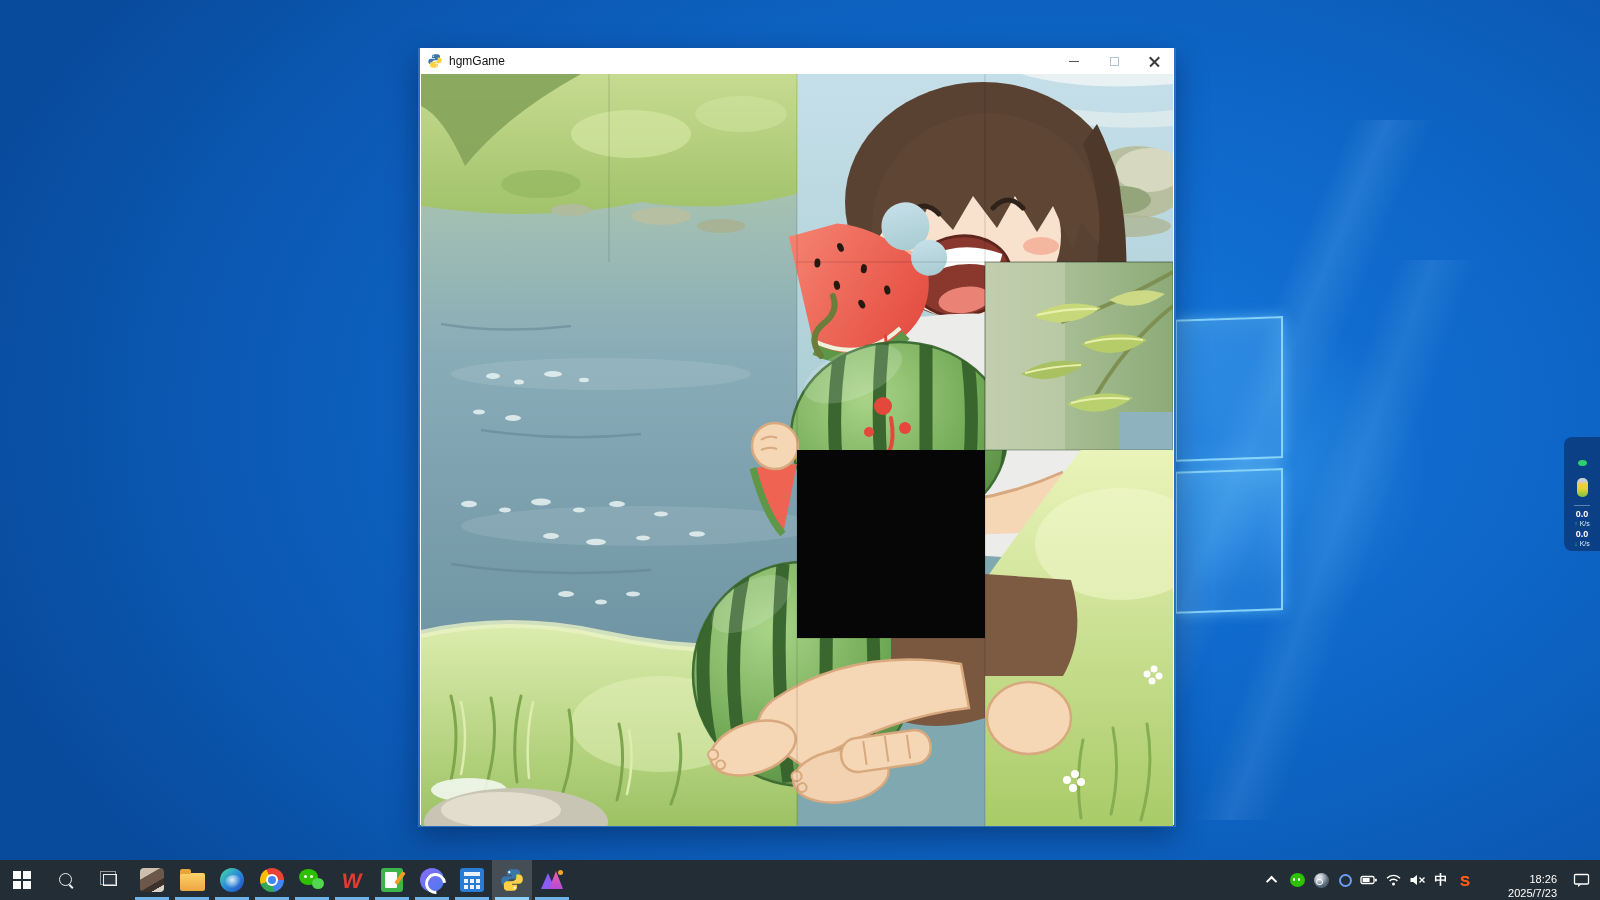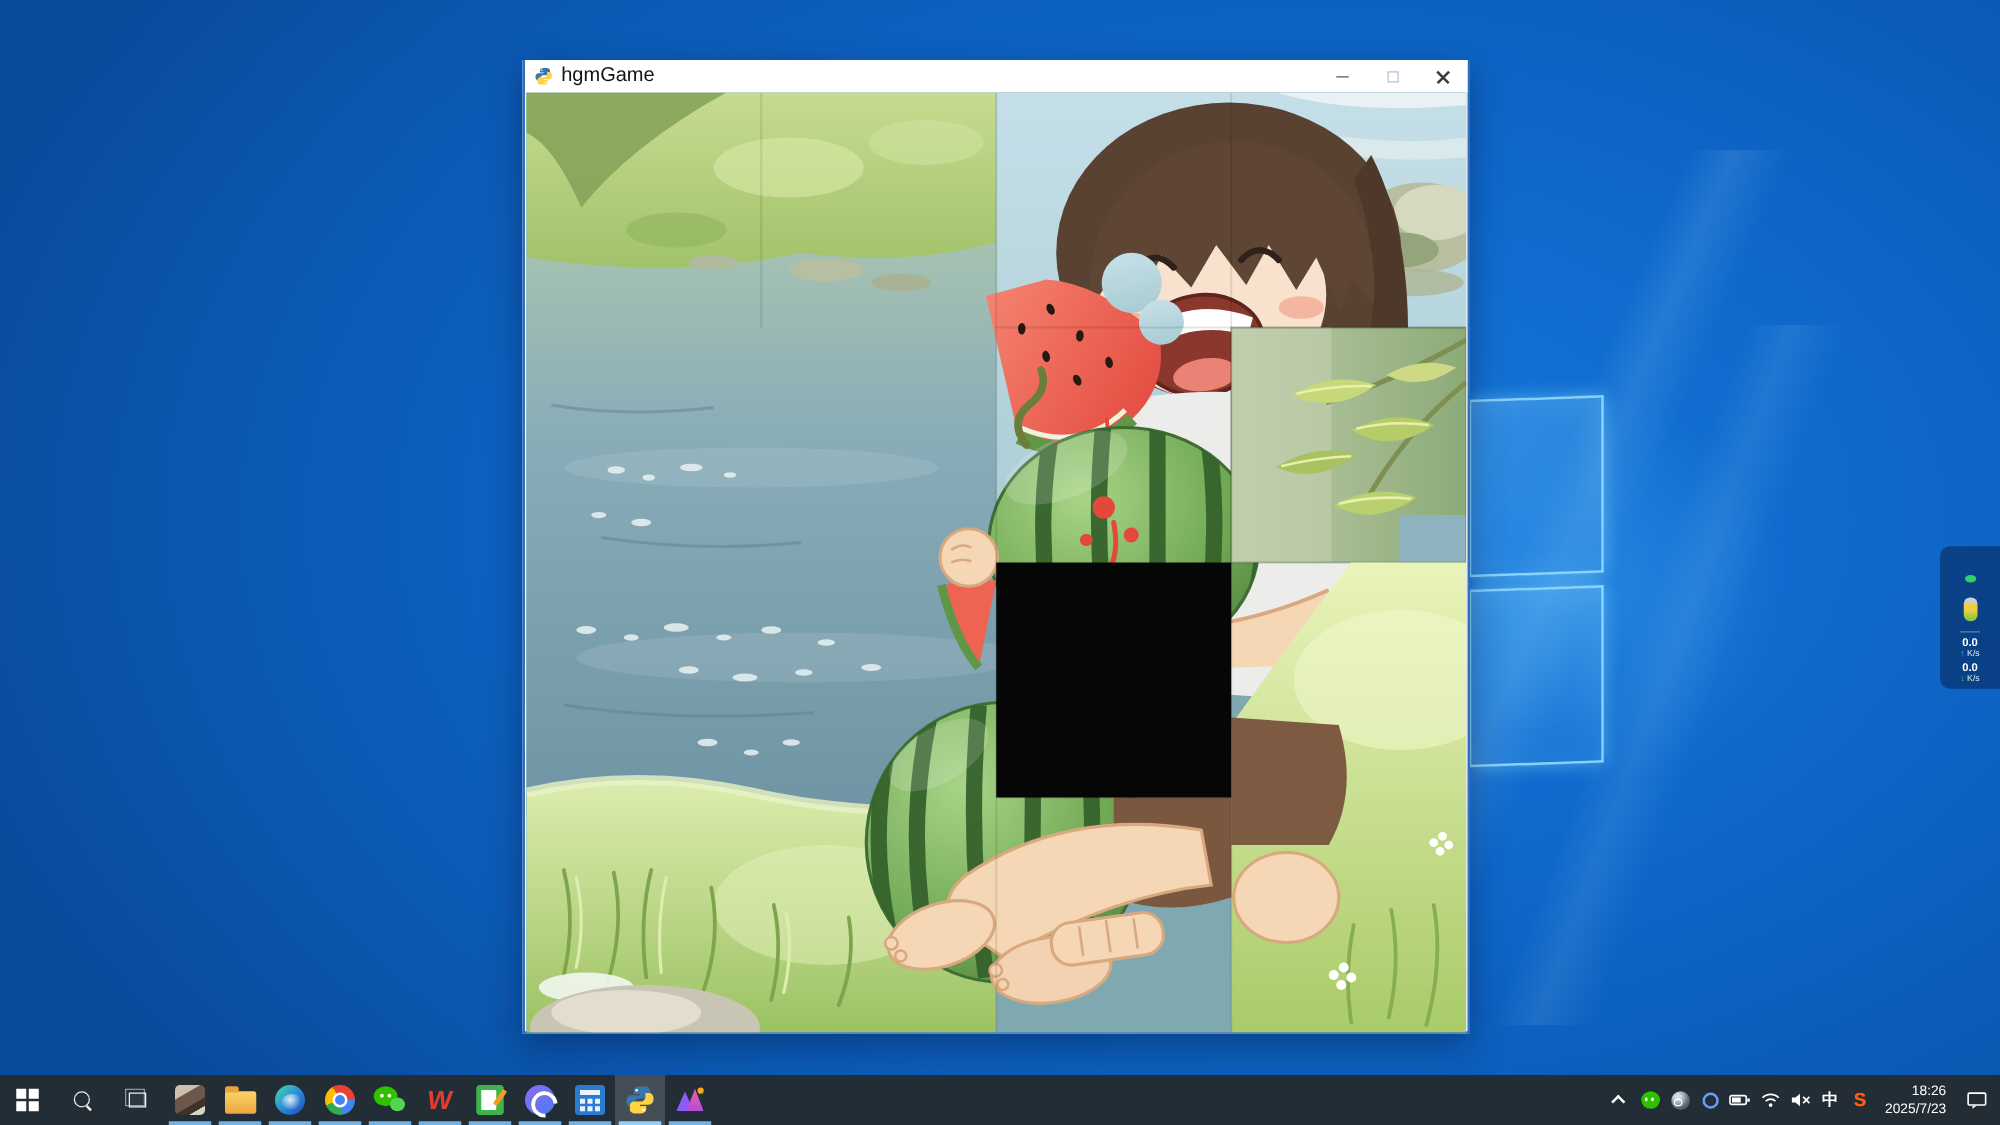--- a/index.html
+++ b/index.html
@@ -20,39 +20,39 @@
   .win-logo .pane { position:absolute;
     background: linear-gradient(160deg, rgba(120,205,255,.30), rgba(55,140,235,.10));
     border:2px solid rgba(150,225,255,.85);
     box-shadow: 0 0 14px rgba(130,210,255,.55), inset 0 0 30px rgba(150,220,255,.16); }
   .pane.p1 { left:0;   top:0;     width:108px; height:142px; }
   .pane.p2 { left:118px; top:2px; width:108px; height:142px; }
   .pane.p3 { left:0;   top:152px; width:108px; height:142px; }
   .pane.p4 { left:118px; top:154px; width:108px; height:142px; }
 
   
-  .netw { position:absolute; right:0; top:437px; width:48px; height:114px;
+  .netw { position:absolute; right:0; top:437px; width:36px; height:114px;
     background:rgba(10,35,82,.55); border-radius:8px 0 0 8px; color:#fff;
     display:flex; flex-direction:column; align-items:center; padding-top:23px; }
   .netw .dot { width:9px; height:9px; border-radius:50%; background:#2fd06b; margin-bottom:12px; }
   .netw .pill { width:11px; height:30px; border-radius:5px;
     background: linear-gradient(#c9ced2 0 20%, #f2cf35 32%, #e6d13e 55%, #7cc143 100%); }
   .netw .div { width:16px; height:1px; background:rgba(255,255,255,.35); margin:8px 0 4px; }
   .nrow { text-align:center; line-height:1.1; margin-bottom:3px; }
   .nrow .v { display:block; font-size:9px; font-weight:bold; }
   .nrow .u { display:block; font-size:7px; color:#dfe9f5; }
   .arr-up { color:#4aa3f5; } .arr-dn { color:#3ecc66; }
 
   
   .window { position:absolute; left:418px; top:48px; width:758px; height:779px;
     background:#fff; border-left:2px solid #2f6fbe; border-right:2px solid #2f6fbe; border-bottom:2px solid #2f6fbe;
     box-shadow: 0 10px 28px rgba(0,10,40,.38); }
   .titlebar { height:26px; background:#fff; display:flex; align-items:center; padding-left:7px; }
   .titlebar .t-icon { width:16px; height:16px; margin-right:6px; flex:0 0 auto; }
-  .titlebar .t-text { font-size:16px; color:#111; }
+  .titlebar .t-text { font-size:12px; color:#111; }
   .controls { margin-left:auto; display:flex; height:100%; }
   .ctl { width:40px; height:26px; display:flex; align-items:center; justify-content:center; border:none; background:transparent; cursor:pointer; }
   .ctl .min-g { width:10px; height:0; border-top:1.5px solid #555; display:block; }
   .ctl .max-g { width:9px; height:9px; border:1.5px solid #aec2da; display:block; }
   .ctl .cls-g { position:relative; width:11px; height:11px; display:block; }
   .ctl .cls-g::before,.ctl .cls-g::after { content:""; position:absolute; left:-1px; top:5px; width:13px; height:1.5px; background:#3a3a3a; }
   .ctl .cls-g::before { transform:rotate(45deg); } .ctl .cls-g::after { transform:rotate(-45deg); }
   .game { position:relative; width:752px; height:752px; margin:0 auto; overflow:hidden; background:#7fa8b0; }
 
   
@@ -112,22 +112,22 @@
   .tray-btn { position:relative; border:none; background:transparent; cursor:pointer; height:40px; min-width:22px;
     display:flex; align-items:center; justify-content:center; color:#fff; }
   .chev { width:8px; height:8px; border-left:2px solid #fff; border-top:2px solid #fff; transform:rotate(45deg) translateY(2px); }
   .tr-wechat { position:relative; width:15px; height:14px; border-radius:50%; background:#2dc100; }
   .tr-wechat::before { content:""; position:absolute; left:3px; top:5px; width:2.5px; height:2.5px; border-radius:50%; background:#fff; box-shadow:5px 0 #fff; }
   .tr-steam { width:15px; height:15px; border-radius:50%; background: radial-gradient(circle at 35% 30%, #d7dde4 15%, #5b6b7d 60%, #33425a); position:relative; }
   .tr-steam::before { content:""; position:absolute; left:2.5px; bottom:2.5px; width:4.5px; height:4.5px; border-radius:50%; border:1.3px solid #fff; }
   .tr-ring { width:13px; height:13px; border-radius:50%; border:2.5px solid #6b9df2; }
   .zh { font-size:13px; color:#fff; font-weight:bold; }
   .sogou { font-size:15px; font-weight:800; color:#ff5a12; background:linear-gradient(#ff8a2a,#e83c0e); -webkit-background-clip:text; background-clip:text; }
-  .clock { display:flex; flex-direction:column; align-items:flex-end; justify-content:center; color:#fff;
-    font-size:11px; line-height:1.3; padding:12px 7px; height:40px; border:none; background:transparent; cursor:pointer; }
+  .clock { display:flex; flex-direction:column; align-items:flex-end; color:#fff;
+    font-size:11px; line-height:1.3; padding:12px 7px; height:40px; border:none; background:transparent; cursor:pointer;margin-left:23px; }
   .action { width:30px; }
 </style>
 </head>
 <body>
 
 <div class="screen">
 
   <div class="desktop">
     <div class="beam1"></div>
     <div class="beam2"></div>

